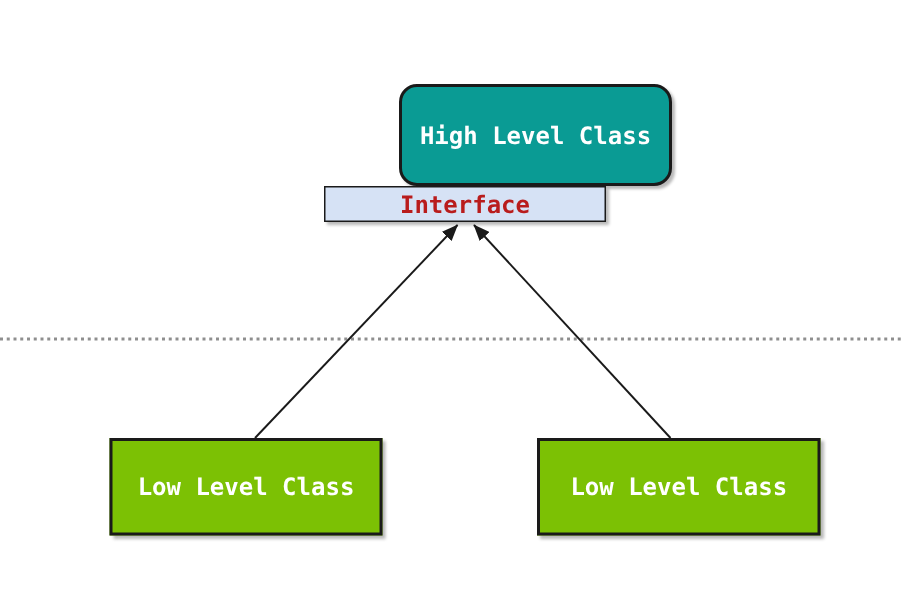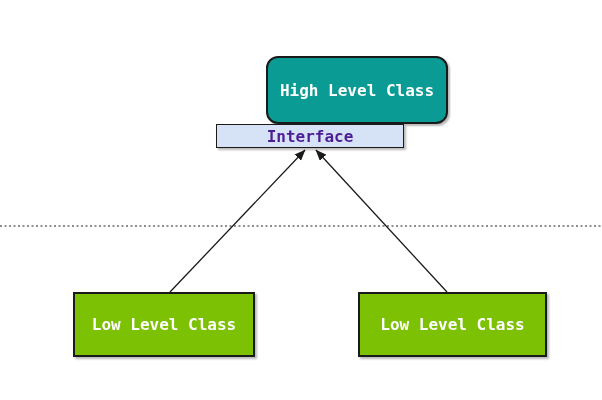--- a/index.html
+++ b/index.html
@@ -65,21 +65,21 @@
 
     <line x1="170" y1="292" x2="305" y2="150" stroke-width="1.3" marker-end="url(#arrowhead)" stroke="#1A1A1A"></line>
 
     <line x1="447" y1="292" x2="316" y2="150" stroke-width="1.3" marker-end="url(#arrowhead)" stroke="#1A1A1A"></line>
   </svg>
 
   <div class="node node-high" style="background-color: rgb(10, 155, 148); color: rgb(255, 255, 255); border-color: rgb(26, 26, 26);">
     <span class="node-label">High Level Class</span>
   </div>
 
-  <div class="node node-interface" style="background-color: rgb(214, 226, 245); color: #4c1d95; border-color: rgb(26, 26, 26);">
+  <div class="node node-interface" style="background-color: rgb(214, 226, 245); color: #b91c1c; border-color: rgb(26, 26, 26);">
     <span class="node-label">Interface</span>
   </div>
 
   <div class="node node-low-left" style="background-color: rgb(124, 193, 4); color: rgb(255, 255, 255); border-color: rgb(26, 26, 26);">
     <span class="node-label">Low Level Class</span>
   </div>
 
   <div class="node node-low-right" style="background-color: rgb(124, 193, 4); color: rgb(255, 255, 255); border-color: rgb(26, 26, 26);">
     <span class="node-label">Low Level Class</span>
   </div>

